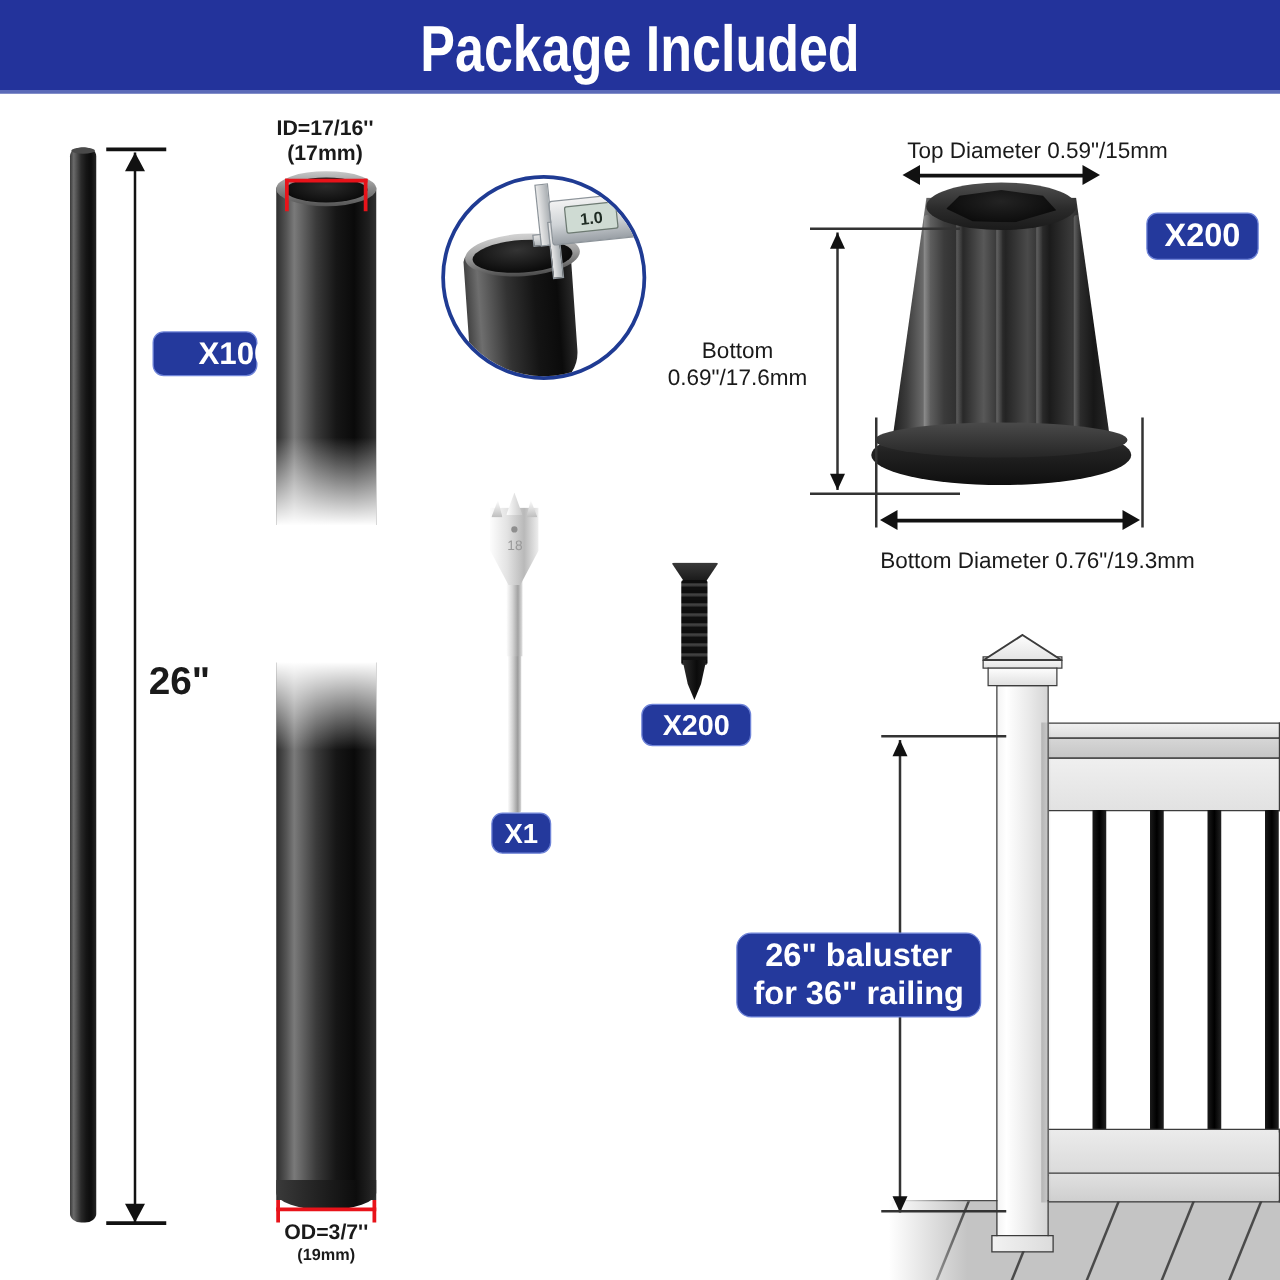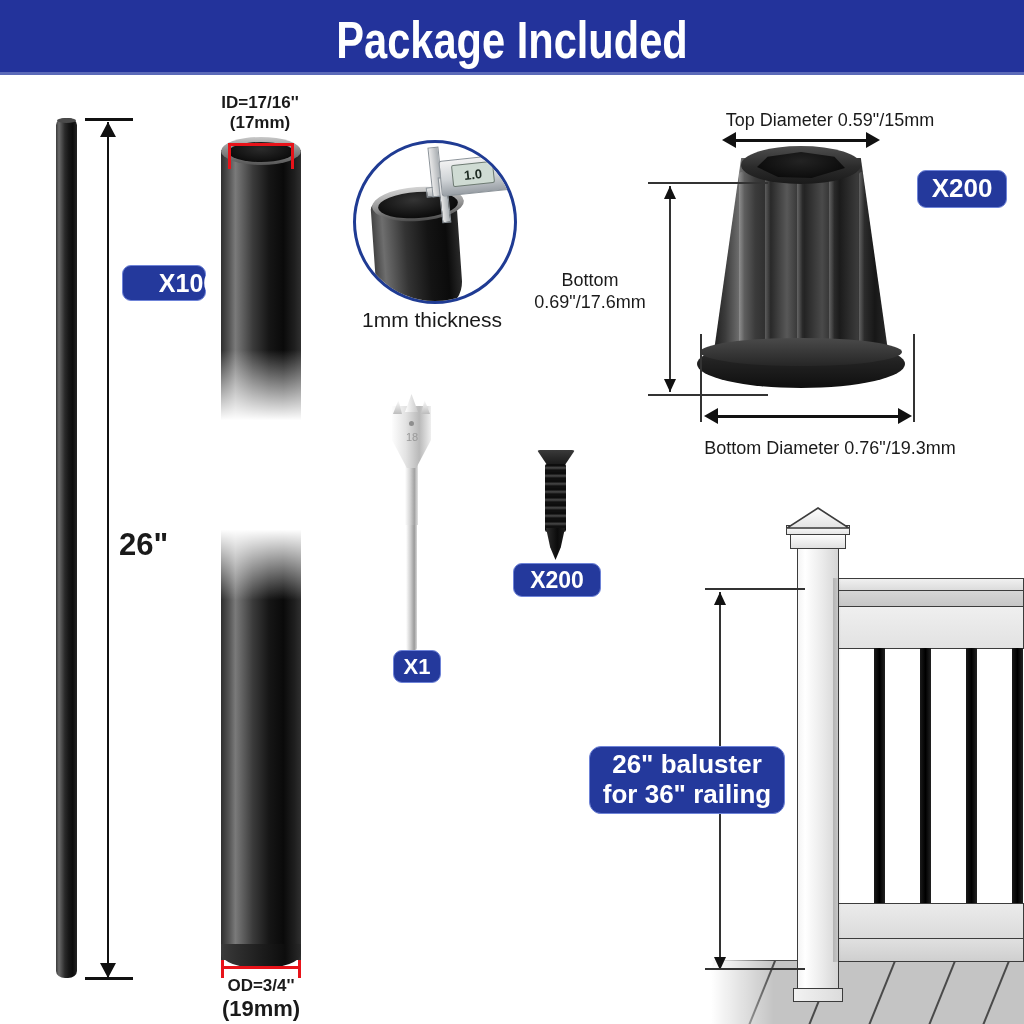--- a/index.html
+++ b/index.html
@@ -432,34 +432,33 @@
 
   <div class="dimline redline" style="left:228px; top:143px; width:3px; height:26px;"></div>
   <div class="dimline redline" style="left:291px; top:143px; width:3px; height:26px;"></div>
   <div class="dimline redline" style="left:228px; top:143px; width:66px; height:3px;"></div>
   <div class="lbl bold center" style="left:180px; top:93px; width:160px; font-size:17px;">ID=17/16''</div>
   <div class="lbl bold center" style="left:180px; top:113px; width:160px; font-size:17px;">(17mm)</div>
 
   <div class="dimline redline" style="left:221px; top:960px; width:3px; height:18px;"></div>
   <div class="dimline redline" style="left:298px; top:960px; width:3px; height:18px;"></div>
   <div class="dimline redline" style="left:221px; top:966px; width:80px; height:3px;"></div>
-  <div class="lbl bold center" style="left:181px; top:976px; width:160px; font-size:17px;">OD=3/4''</div>
-  <div class="lbl bold center" style="left:181px; top:996px; width:160px; font-size:22px;">(19mm)</div>
+  <div class="lbl bold center" style="left:181px; top:976px; width:160px; font-size:17px;">OD=3/7''</div>
+  <div class="lbl bold center" style="left:181px; top:996px; width:160px; font-size:13px;">(19mm)</div>
 
   <div class="circle-detail">
     <div class="cd-tube-body"></div>
     <div class="cd-tube-rim"></div>
     <div class="cd-tube-hole"></div>
     <div class="caliper-rail"></div>
     <div class="caliper-jaw1"></div>
     <div class="caliper-jaw2"></div>
     <div class="caliper-body"></div>
     <div class="caliper-screen">1.0</div>
   </div>
-  <div class="lbl center" style="left:332px; top:308px; width:200px; font-size:21px;">1mm thickness</div>
 
   <div class="conn-body">
     <div class="conn-rib" style="left:26px; top:14px; height:180px;"></div>
     <div class="conn-rib" style="left:52px; top:8px; height:188px;"></div>
     <div class="conn-rib" style="left:84px; top:4px; height:192px;"></div>
     <div class="conn-rib" style="left:116px; top:8px; height:188px;"></div>
     <div class="conn-rib" style="left:146px; top:14px; height:180px;"></div>
   </div>
   <div class="conn-flange"></div>
   <div class="conn-flange-top"></div>

